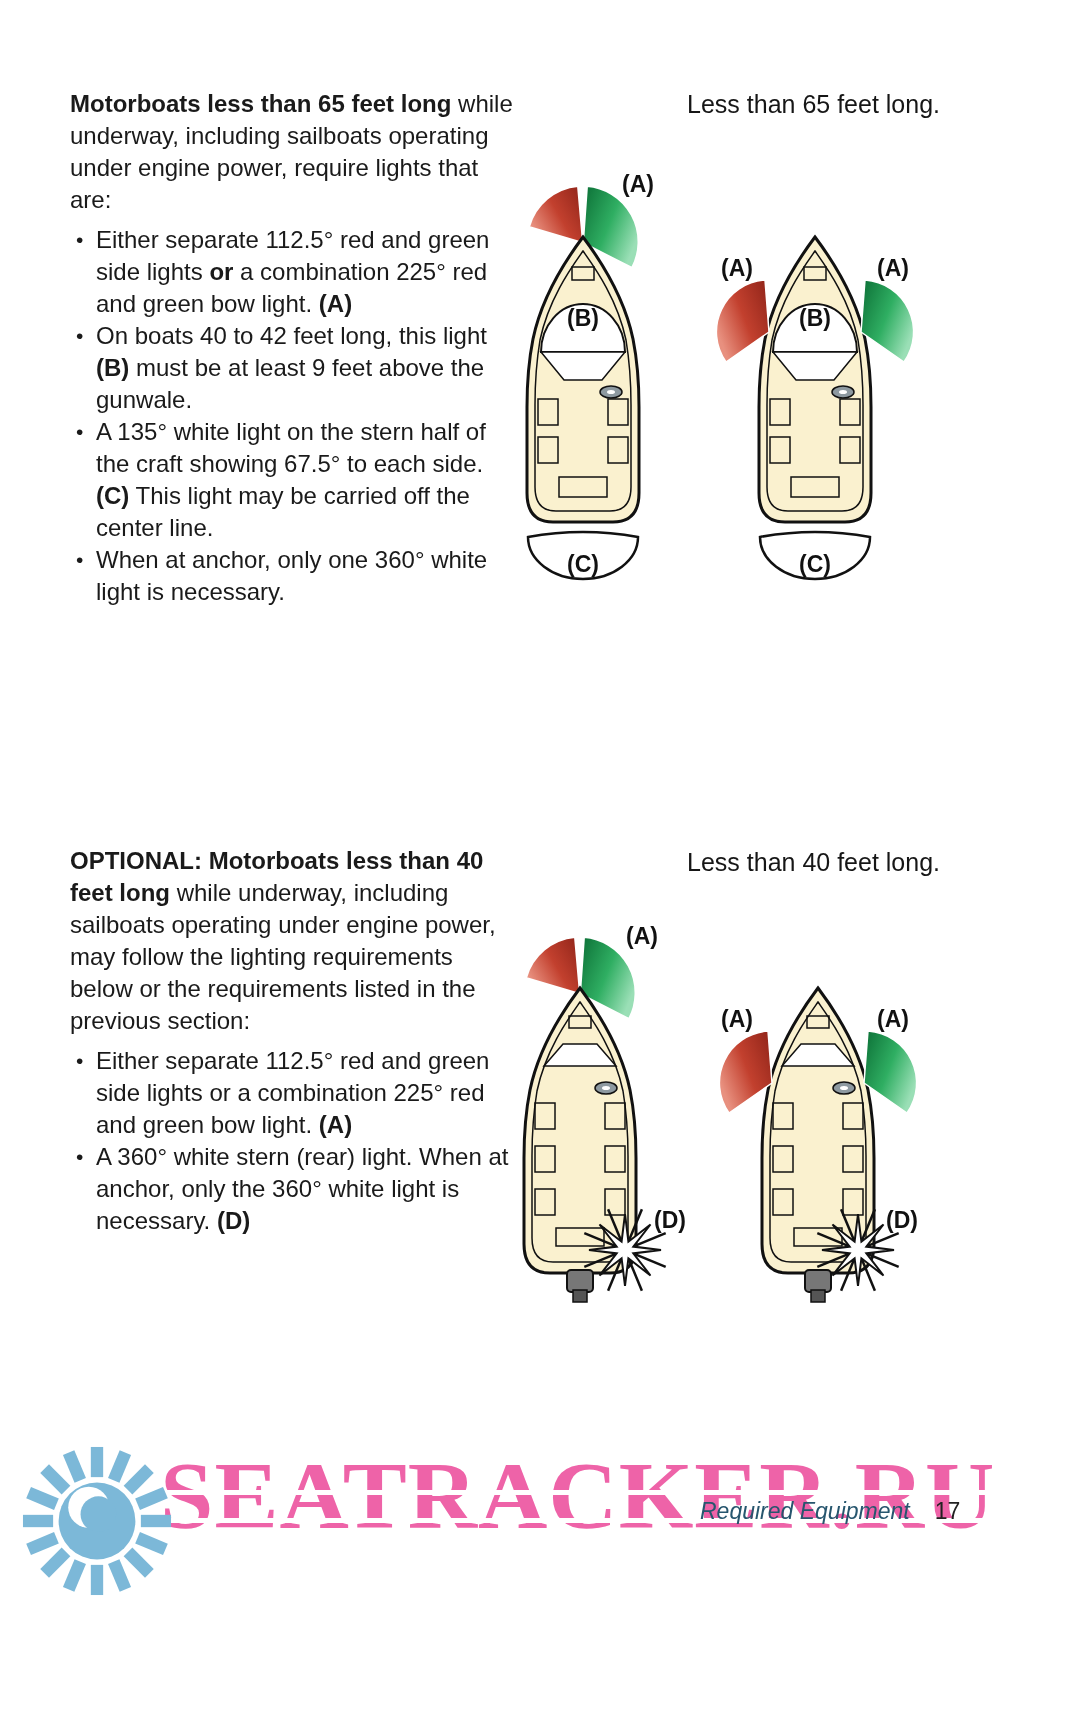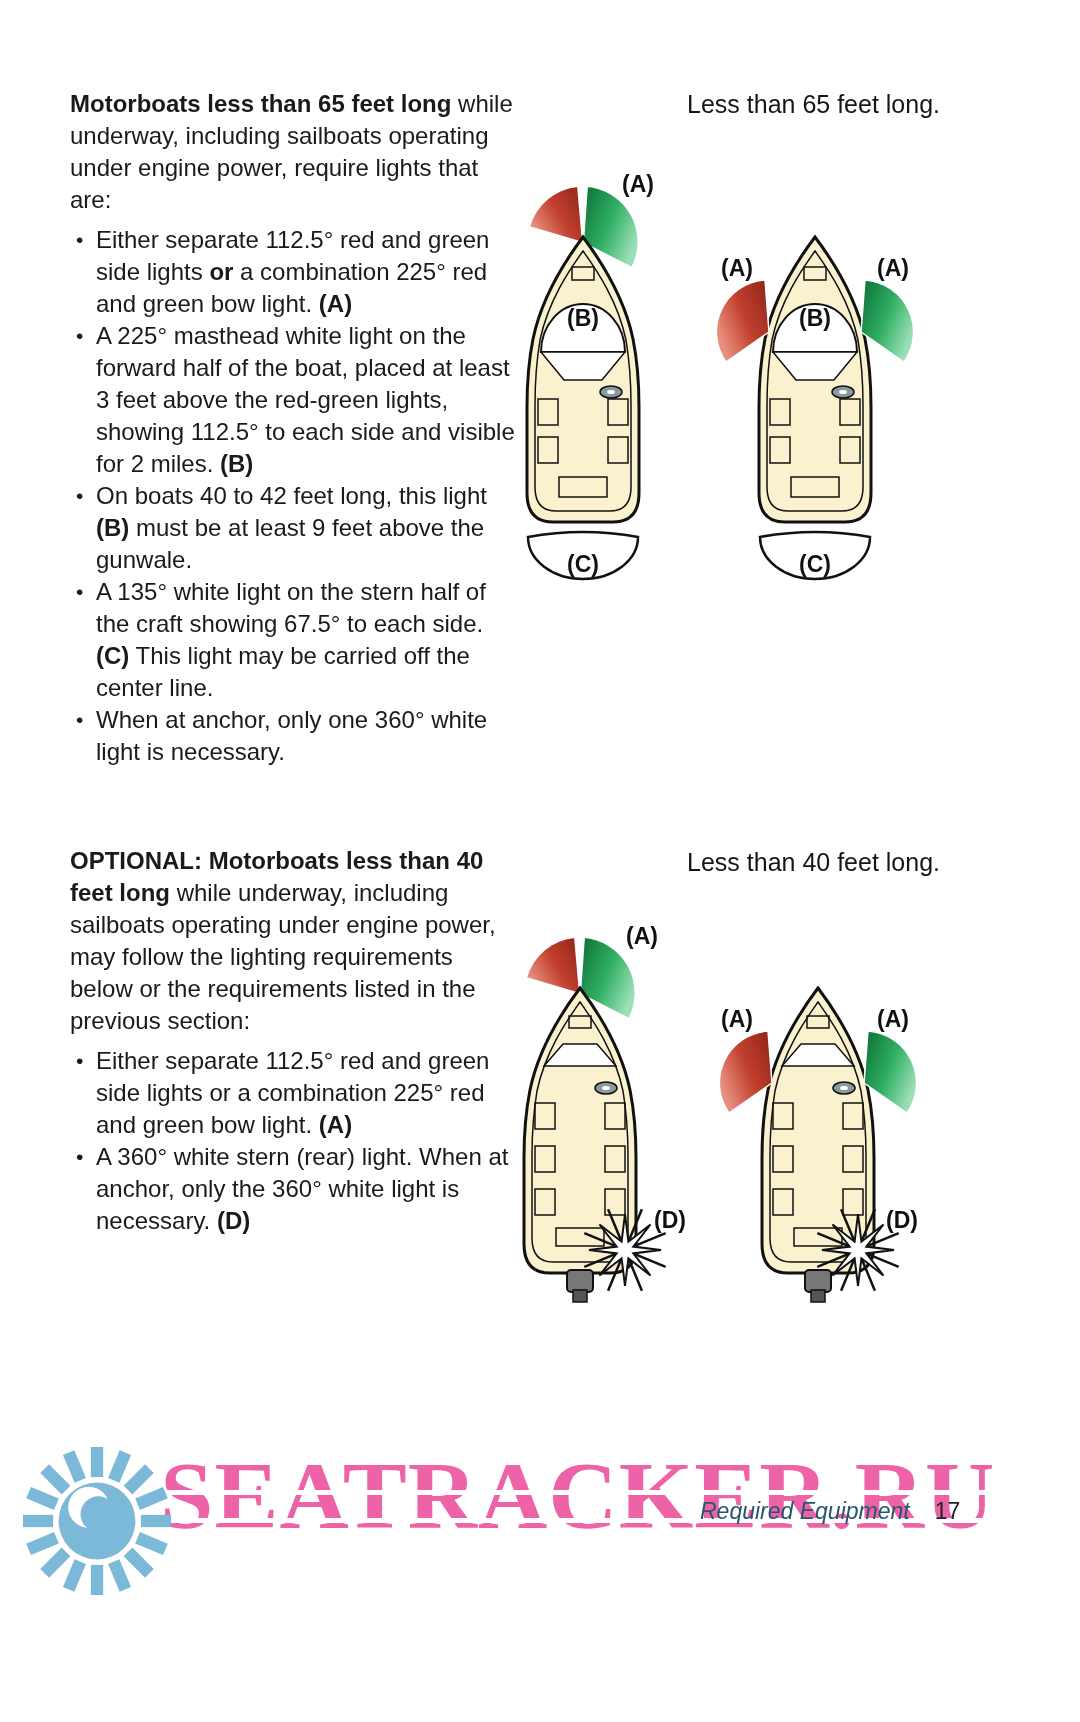--- a/index.html
+++ b/index.html
@@ -35,21 +35,20 @@
 </style>
 </head>
 <body>
 
 <div class="page">
 
   <div class="text-block" id="text-s1">
     <p><span class="b">Motorboats less than 65 feet long</span><span> while underway, including sailboats operating under engine power, require lights that are:</span></p>
     <ul class="bullets">
       <li><span>Either separate 112.5° red and green side lights </span><span class="b">or</span><span> a combination 225° red and green bow light. </span><span class="b">(A)</span></li>
-      <li><span>A 225° masthead white light on the forward half of the boat, placed at least 3 feet above the red-green lights, showing 112.5° to each side and visible for 2 miles. </span><span class="b">(B)</span></li>
       <li><span>On boats 40 to 42 feet long, this light </span><span class="b">(B)</span><span> must be at least 9 feet above the gunwale.</span></li>
       <li><span>A 135° white light on the stern half of the craft showing 67.5° to each side. </span><span class="b">(C)</span><span> This light may be carried off the center line.</span></li>
       <li><span>When at anchor, only one 360° white light is necessary.</span></li>
     </ul>
   </div>
 
   <div class="text-block" id="text-s2">
     <p><span class="b">OPTIONAL: Motorboats less than 40 feet long</span><span> while underway, including sailboats operating under engine power, may follow the lighting requirements below or the requirements listed in the previous section:</span></p>
     <ul class="bullets">
       <li><span>Either separate 112.5° red and green side lights or a combination 225° red and green bow light. </span><span class="b">(A)</span></li>

